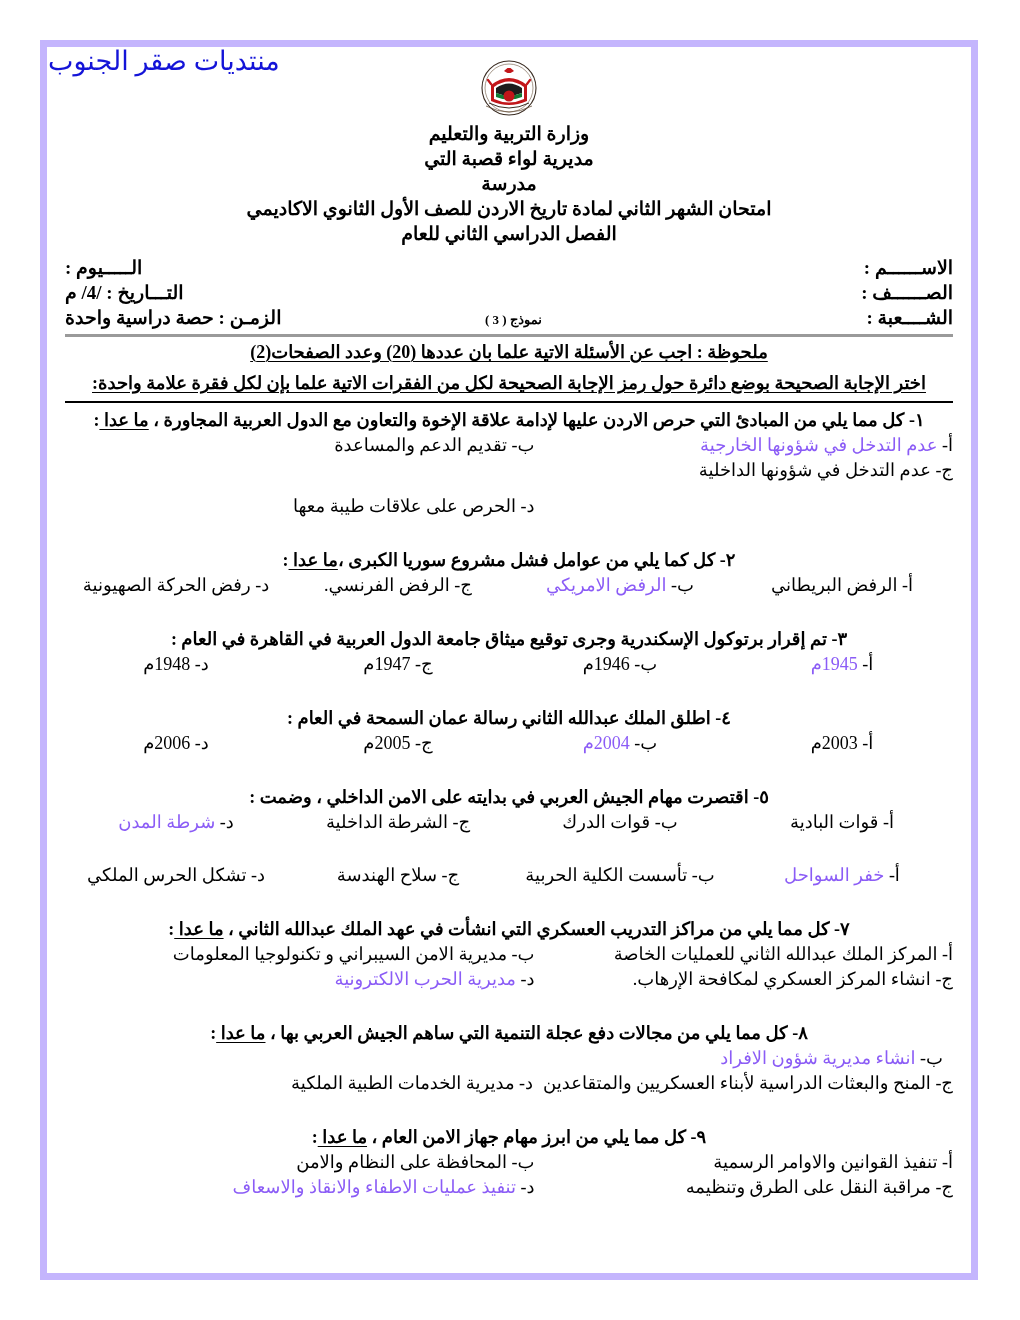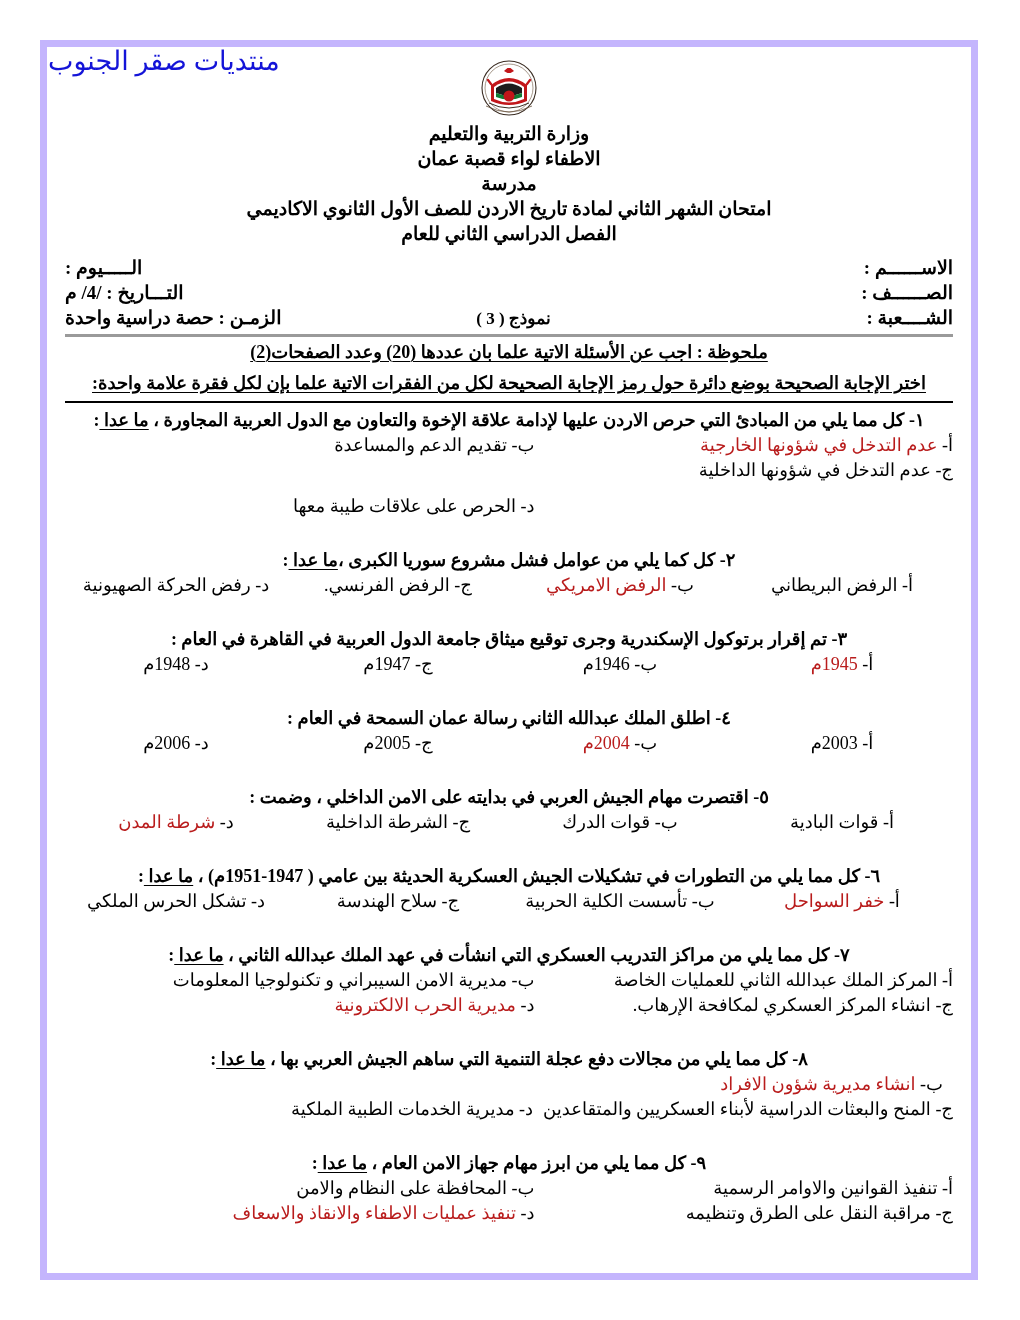--- a/index.html
+++ b/index.html
@@ -88,21 +88,21 @@
     line-height: 25px;
     height: 25px;
   }
   .cell-right { width: 33%; white-space: nowrap; }
   .cell-mid   { width: 33%; white-space: nowrap; text-align: center; }
   .cell-left  { width: 34%; white-space: nowrap; text-align: left; }
 
   .lbl { letter-spacing: 0px; }
   .val { font-weight: bold; }
 
-  .model-label { font-size: 17px; font-weight: bold; }
+  .model-label { font-size: 13px; font-weight: bold; }
 
   
   .gray-rule {
     border: 0;
     border-top: 3px solid #9a9a9a;
     margin: 4px 0 3px 0;
   }
 
   .note-line {
     direction: rtl;
@@ -149,21 +149,21 @@
     display: flex;
     flex-direction: row;
     font-size: 18px;
     line-height: 25px;
     color: #000;
     direction: rtl;
     font-weight: normal;
     white-space: nowrap;
   }
   .opt { display: inline-block; }
-  .red { color: #b91c1c; }
+  .red { color: #8b5cf6; }
 
   
   .gap-lg { height: 24px; }
 </style>
 </head>
 <body>
 
 <div id="page-frame">
   <div id="page-inner">
 
@@ -180,21 +180,21 @@
           <path d="M24 14 q5 -6 10 0 q-5 4 -10 0 z" fill="#c2161a"></path>
           <rect x="27" y="11" width="4" height="5" rx="1" fill="#c2161a"></rect>
           <path d="M11 27 l-3 -4 M47 27 l3 -4" stroke="#c2161a" stroke-width="2.2" stroke-linecap="round"></path>
           <path d="M9 46 q20 10 40 0" fill="none" stroke="#3a2c22" stroke-width="1"></path>
           <path d="M6 49 q23 12 46 0" fill="none" stroke="#6b5540" stroke-width="0.8"></path>
         </svg>
       </span>
     </div>
 
     <div class="hdr">وزارة التربية والتعليم</div>
-    <div class="hdr">الاطفاء لواء قصبة عمان</div>
+    <div class="hdr">مديرية لواء قصبة التي</div>
     <div class="hdr">مدرسة</div>
     <div class="hdr">امتحان الشهر الثاني لمادة تاريخ الاردن للصف الأول الثانوي الاكاديمي</div>
     <div class="hdr">الفصل الدراسي الثاني للعام</div>
 
     <div class="info-block">
 
       <div class="info-row">
         <div class="cell-right">
           <span class="lbl">الاســــــم  :</span>
           <span class="val"></span>
@@ -287,21 +287,20 @@
           <div class="q-stem"><span>٥- </span><span>اقتصرت مهام الجيش العربي في بدايته على الامن الداخلي ، وضمت  :</span></div>
           <div class="opt-row">
             <div class="opt" style="flex: 0 0 25%; text-align: center;"><span>أ- </span><span>قوات البادية</span></div>
             <div class="opt" style="flex: 0 0 25%; text-align: center;"><span>ب- </span><span>قوات الدرك</span></div>
             <div class="opt" style="flex: 0 0 25%; text-align: center;"><span>ج- </span><span>الشرطة الداخلية</span></div>
             <div class="opt" style="flex: 0 0 25%; text-align: center;"><span>د- </span><span class="red">شرطة المدن</span></div>
           </div>
         </div>
         <div class="gap-lg"></div>
         <div class="q-block">
-          <div class="q-stem"><span>٦- </span><span>كل مما يلي من التطورات في تشكيلات الجيش العسكرية الحديثة بين عامي ( 1947-1951م) ، </span><span class="u">ما عدا  </span><span>  :</span></div>
           <div class="opt-row">
             <div class="opt" style="flex: 0 0 25%; text-align: center;"><span>أ- </span><span class="red">خفر السواحل</span></div>
             <div class="opt" style="flex: 0 0 25%; text-align: center;"><span>ب- </span><span>تأسست الكلية الحربية</span></div>
             <div class="opt" style="flex: 0 0 25%; text-align: center;"><span>ج- </span><span>سلاح الهندسة</span></div>
             <div class="opt" style="flex: 0 0 25%; text-align: center;"><span>د- </span><span>تشكل الحرس الملكي</span></div>
           </div>
         </div>
         <div class="gap-lg"></div>
         <div class="q-block">
           <div class="q-stem"><span>٧- </span><span>كل مما يلي من مراكز التدريب العسكري التي انشأت في عهد الملك عبدالله الثاني ، </span><span class="u">ما عدا  </span><span>  :</span></div>

